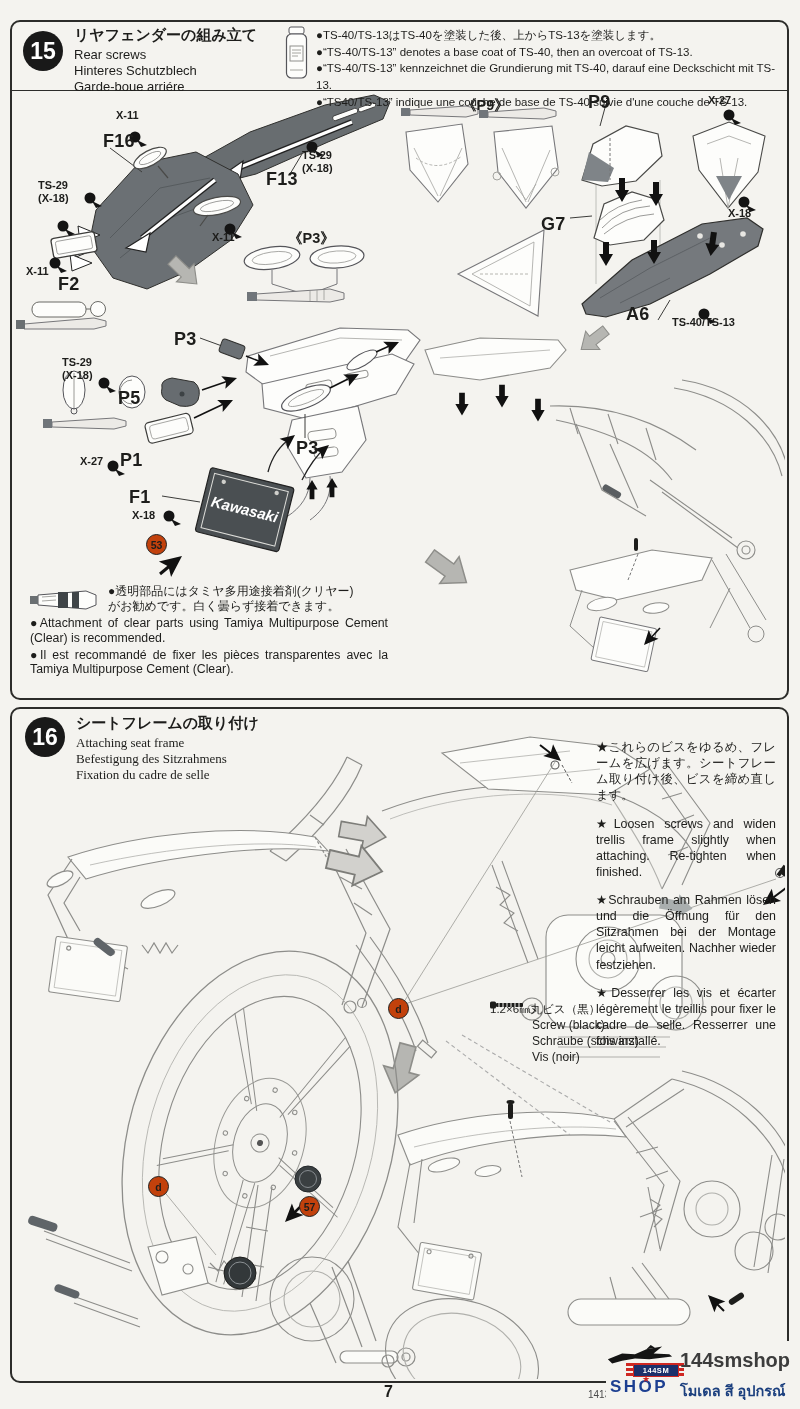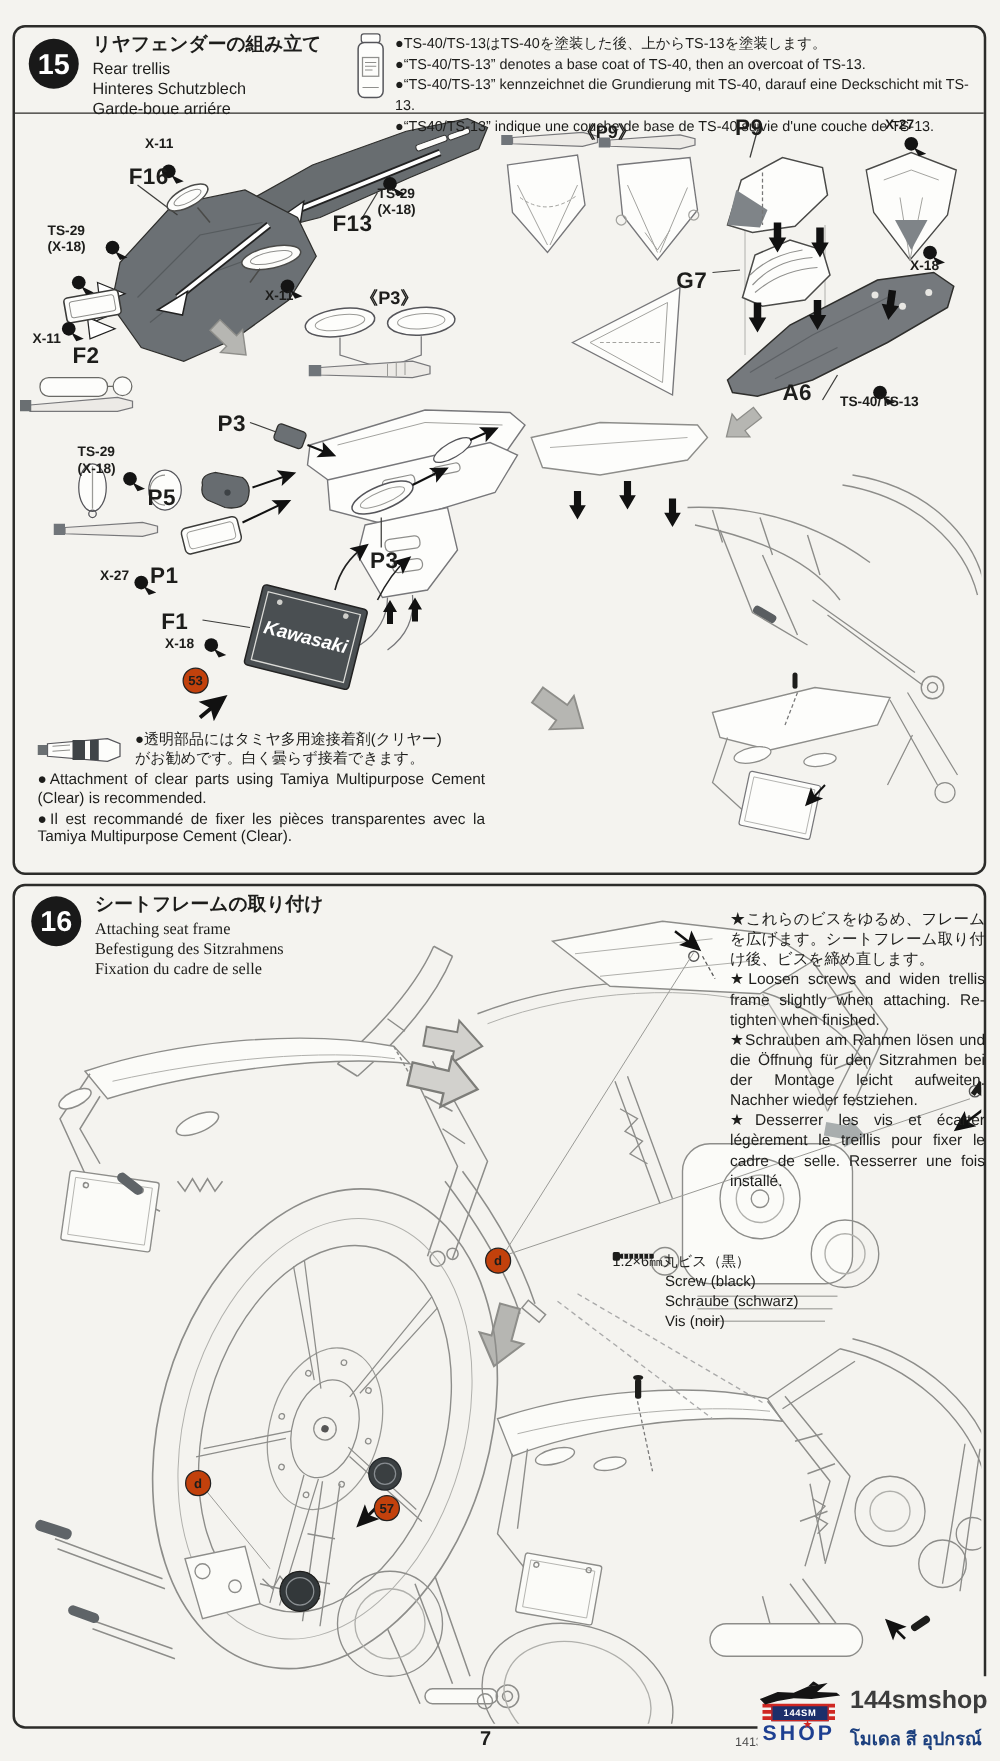--- a/index.html
+++ b/index.html
@@ -20,30 +20,30 @@
   .lbl-mid{font-size:14.5px;font-weight:700;}
   .lbl-sm{font-size:11px;font-weight:600;line-height:1.15;}
   .circ{position:absolute;width:19px;height:19px;border:1.4px solid #222;border-radius:50%;
         display:flex;align-items:center;justify-content:center;font-size:10.5px;font-weight:bold;
         background:#c2410c;z-index:4;}
   .clear-note{position:absolute;left:30px;top:584px;width:358px;z-index:3;}
   .cn-ja{margin-left:78px;font-size:12px;line-height:1.25;}
   .cn-l{font-size:12.3px;line-height:1.2;text-align:justify;margin-top:2px;}
   .side-note{position:absolute;left:584px;top:727px;width:204px;font-size:12.4px;line-height:1.3;
              text-align:justify;z-index:3;}
-  .side-note div{margin:0;}
+  .side-note div{margin:12px;}
   .screw-note{position:absolute;left:490px;top:1000px;width:210px;z-index:4;}
   .sn-ja{font-size:11.5px;margin-top:2px;}
   .sn-l{font-size:12px;line-height:1.35;margin-left:42px;}
   .footer-num{position:absolute;left:384px;top:1383px;font-size:16px;font-weight:bold;z-index:3;}
   .code-frag{position:absolute;left:588px;top:1389px;font-size:10px;color:#4a4a4a;z-index:3;}
   .logo{position:absolute;left:606px;top:1341px;width:190px;height:66px;background:#f4f3ef;z-index:6;}
   .logo-brand{position:absolute;left:74px;top:8px;font-size:20px;font-weight:bold;color:#3c3c3c;}
   .logo-thai{position:absolute;left:74px;top:38px;font-size:14.5px;font-weight:bold;color:#1b3f7e;}
-  .badge{position:absolute;left:4px;top:22px;width:58px;height:14px;}
+  .badge{position:absolute;left:20px;top:22px;width:58px;height:14px;}
   .stripe{position:absolute;left:0;width:58px;height:3.4px;background:#cf2722;}
   .badge-band{position:absolute;left:7px;top:1px;width:44px;height:11px;background:#1c2f6b;border:1px solid #cf2722;
               color:#fff;font-size:7.5px;font-weight:bold;line-height:11px;text-align:center;letter-spacing:.5px;}
   .logo-shop{position:absolute;left:2px;top:36px;width:62px;text-align:center;font-size:17px;font-weight:800;
              color:#1d3f91;letter-spacing:2.5px;}
   .logo-star{position:absolute;left:36px;top:33px;font-size:9px;color:#cf2722;}
   svg{position:absolute;z-index:2;}
   svg text{font-family:"Liberation Sans",sans-serif;}
 </style>
 </head>
@@ -53,21 +53,21 @@
 
   <div class="box" id="box15">
     <div class="hdr-rule"></div>
   </div>
 
   <div class="stepnum" style="left:23px;top:31px;">
     <span>15</span>
   </div>
   <div class="titles" style="left:74px;top:26px;">
     <div class="t-ja">リヤフェンダーの組み立て</div>
-    <div class="t-l">Rear trellis</div>
+    <div class="t-l">Rear screws</div>
     <div class="t-l">Hinteres Schutzblech</div>
     <div class="t-l">Garde-boue arriére</div>
   </div>
 
   <svg style="left:284px;top:26px;" width="26" height="56" viewBox="0 0 26 56">
     <rect x="5" y="1" width="15" height="7" rx="2" fill="#fdfdfb" stroke="#55555a"></rect>
     <rect x="2.5" y="8" width="20" height="44" rx="5" fill="#fdfdfb" stroke="#55555a" stroke-width="1.2"></rect>
     <rect x="6" y="20" width="13" height="15" fill="none" stroke="#8f8f8c"></rect>
     <path d="M8,24 L17,24 M8,27 L17,27 M8,30 L14,30" stroke="#8f8f8c" stroke-width="0.8"></path>
     <path d="M6,44 L19,44" stroke="#8f8f8c" stroke-width="0.8"></path>

